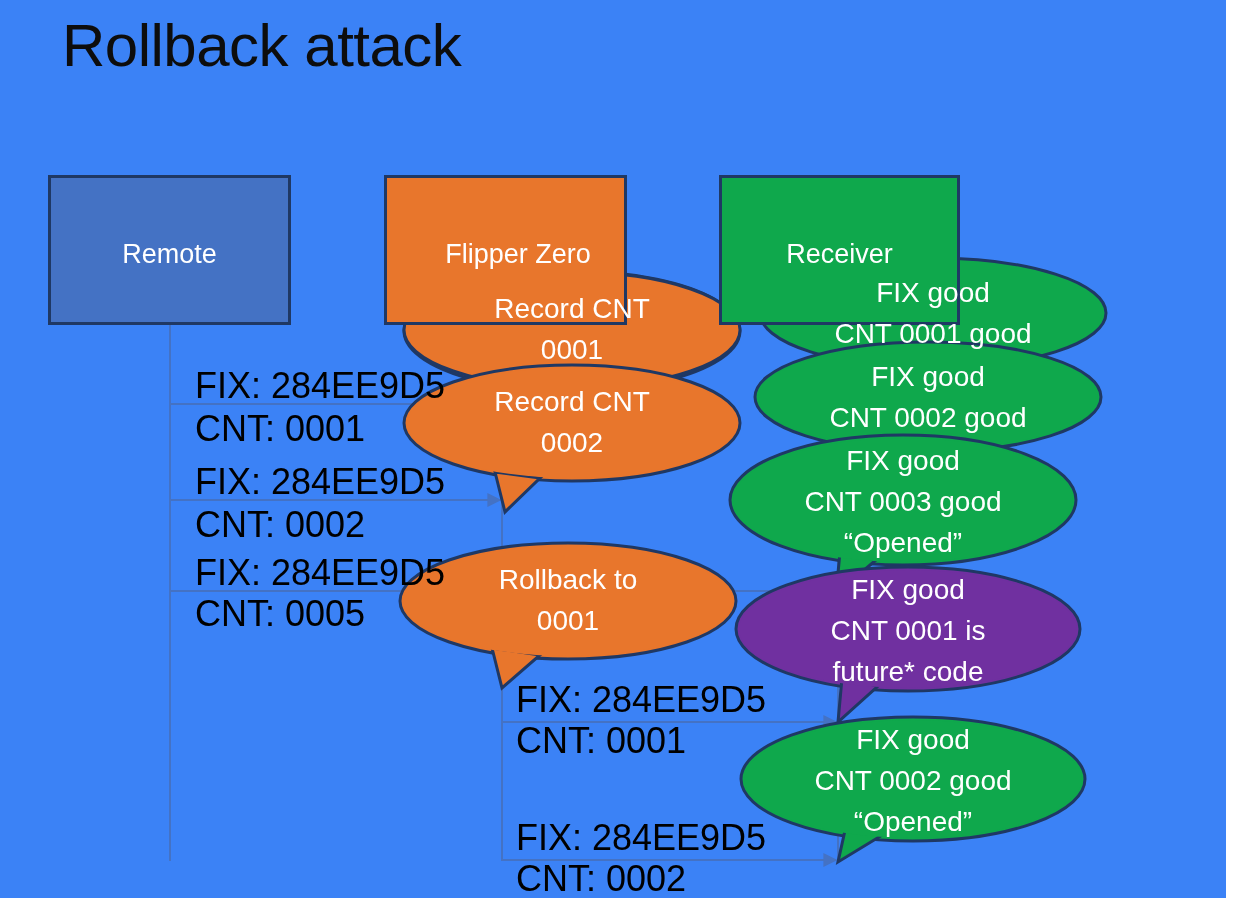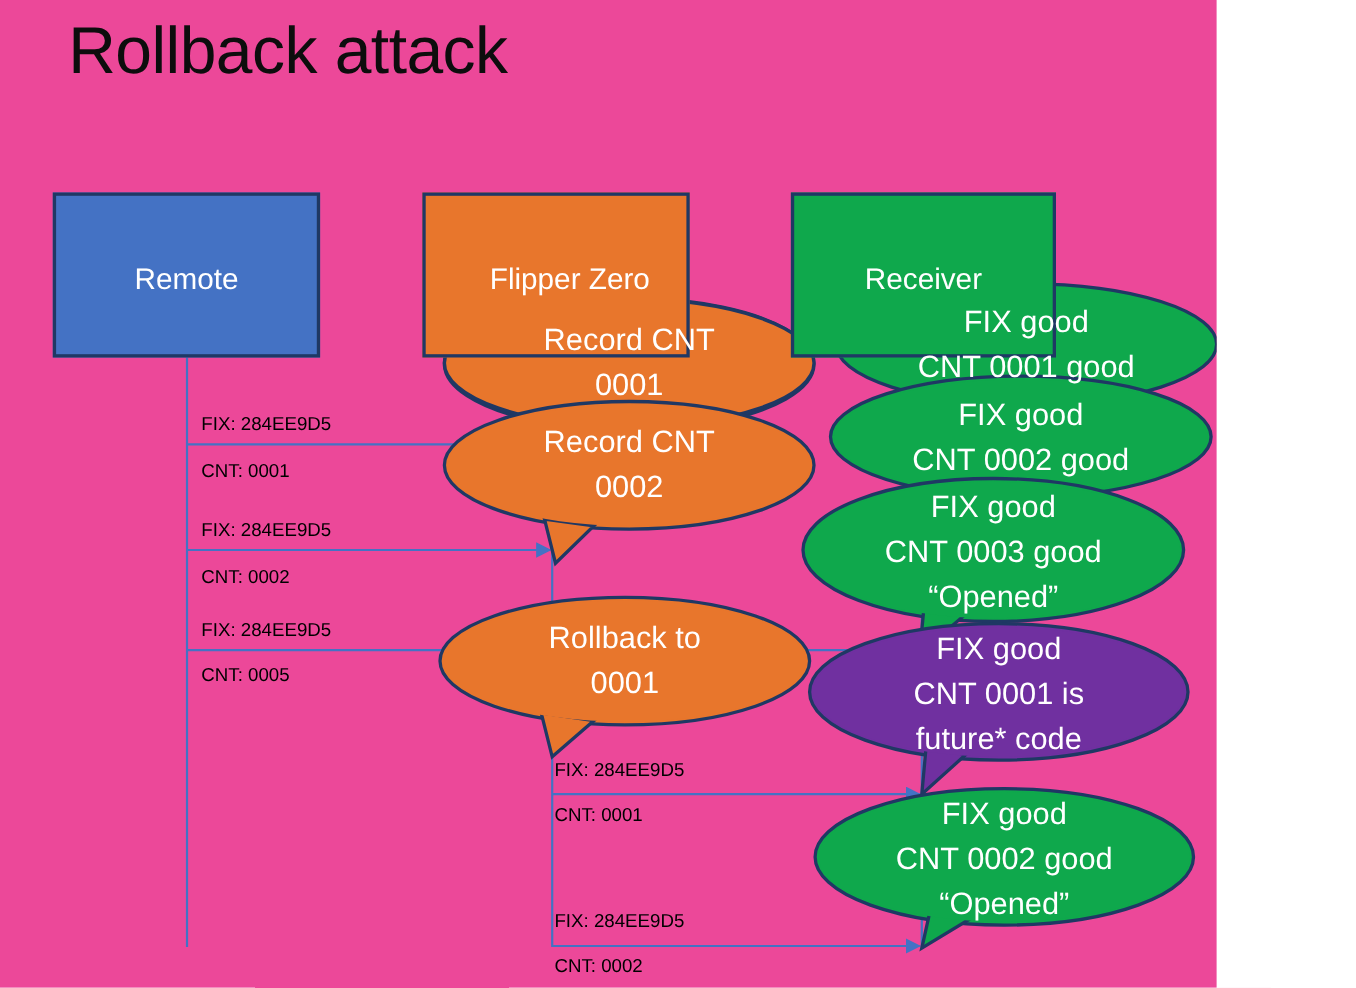--- a/index.html
+++ b/index.html
@@ -6,23 +6,23 @@
     margin: 0;
     padding: 0;
     background: #ffffff;
   }
   body {
     font-family: "Liberation Sans", sans-serif;
     -webkit-font-smoothing: antialiased;
   }
   #slide {
     position: relative;
-    width: 1106px;
+    width: 1226px;
     height: 898px;
-    background: #ec4899;
+    background: #3b82f6;
     overflow: hidden;
   }
   #slide-title {
     position: absolute;
     left: 62px;
     top: 8px;
     font-size: 60px;
     line-height: 76px;
     font-weight: 400;
     color: #0d0d0d;
@@ -67,24 +67,25 @@
   #actor-flipper .actor-label { top: 60px; padding-left: 25px; }
   #actor-receiver {
     left: 719px; top: 175px;  width: 241px; height: 150px;
     background: #0FA84C;
   }
   #actor-receiver .actor-label { top: 60px; }
 
   
   .msg {
     position: absolute;
-    font-size: 17px;
+    font-size: 36px;
     line-height: 30px;
     color: #000000;
     white-space: nowrap;
+    margin-left: 12px;
   }
 
   
   .bubble-text {
     position: absolute;
     color: #ffffff;
     font-size: 28px;
     line-height: 41px;
     text-align: center;
     white-space: nowrap;

